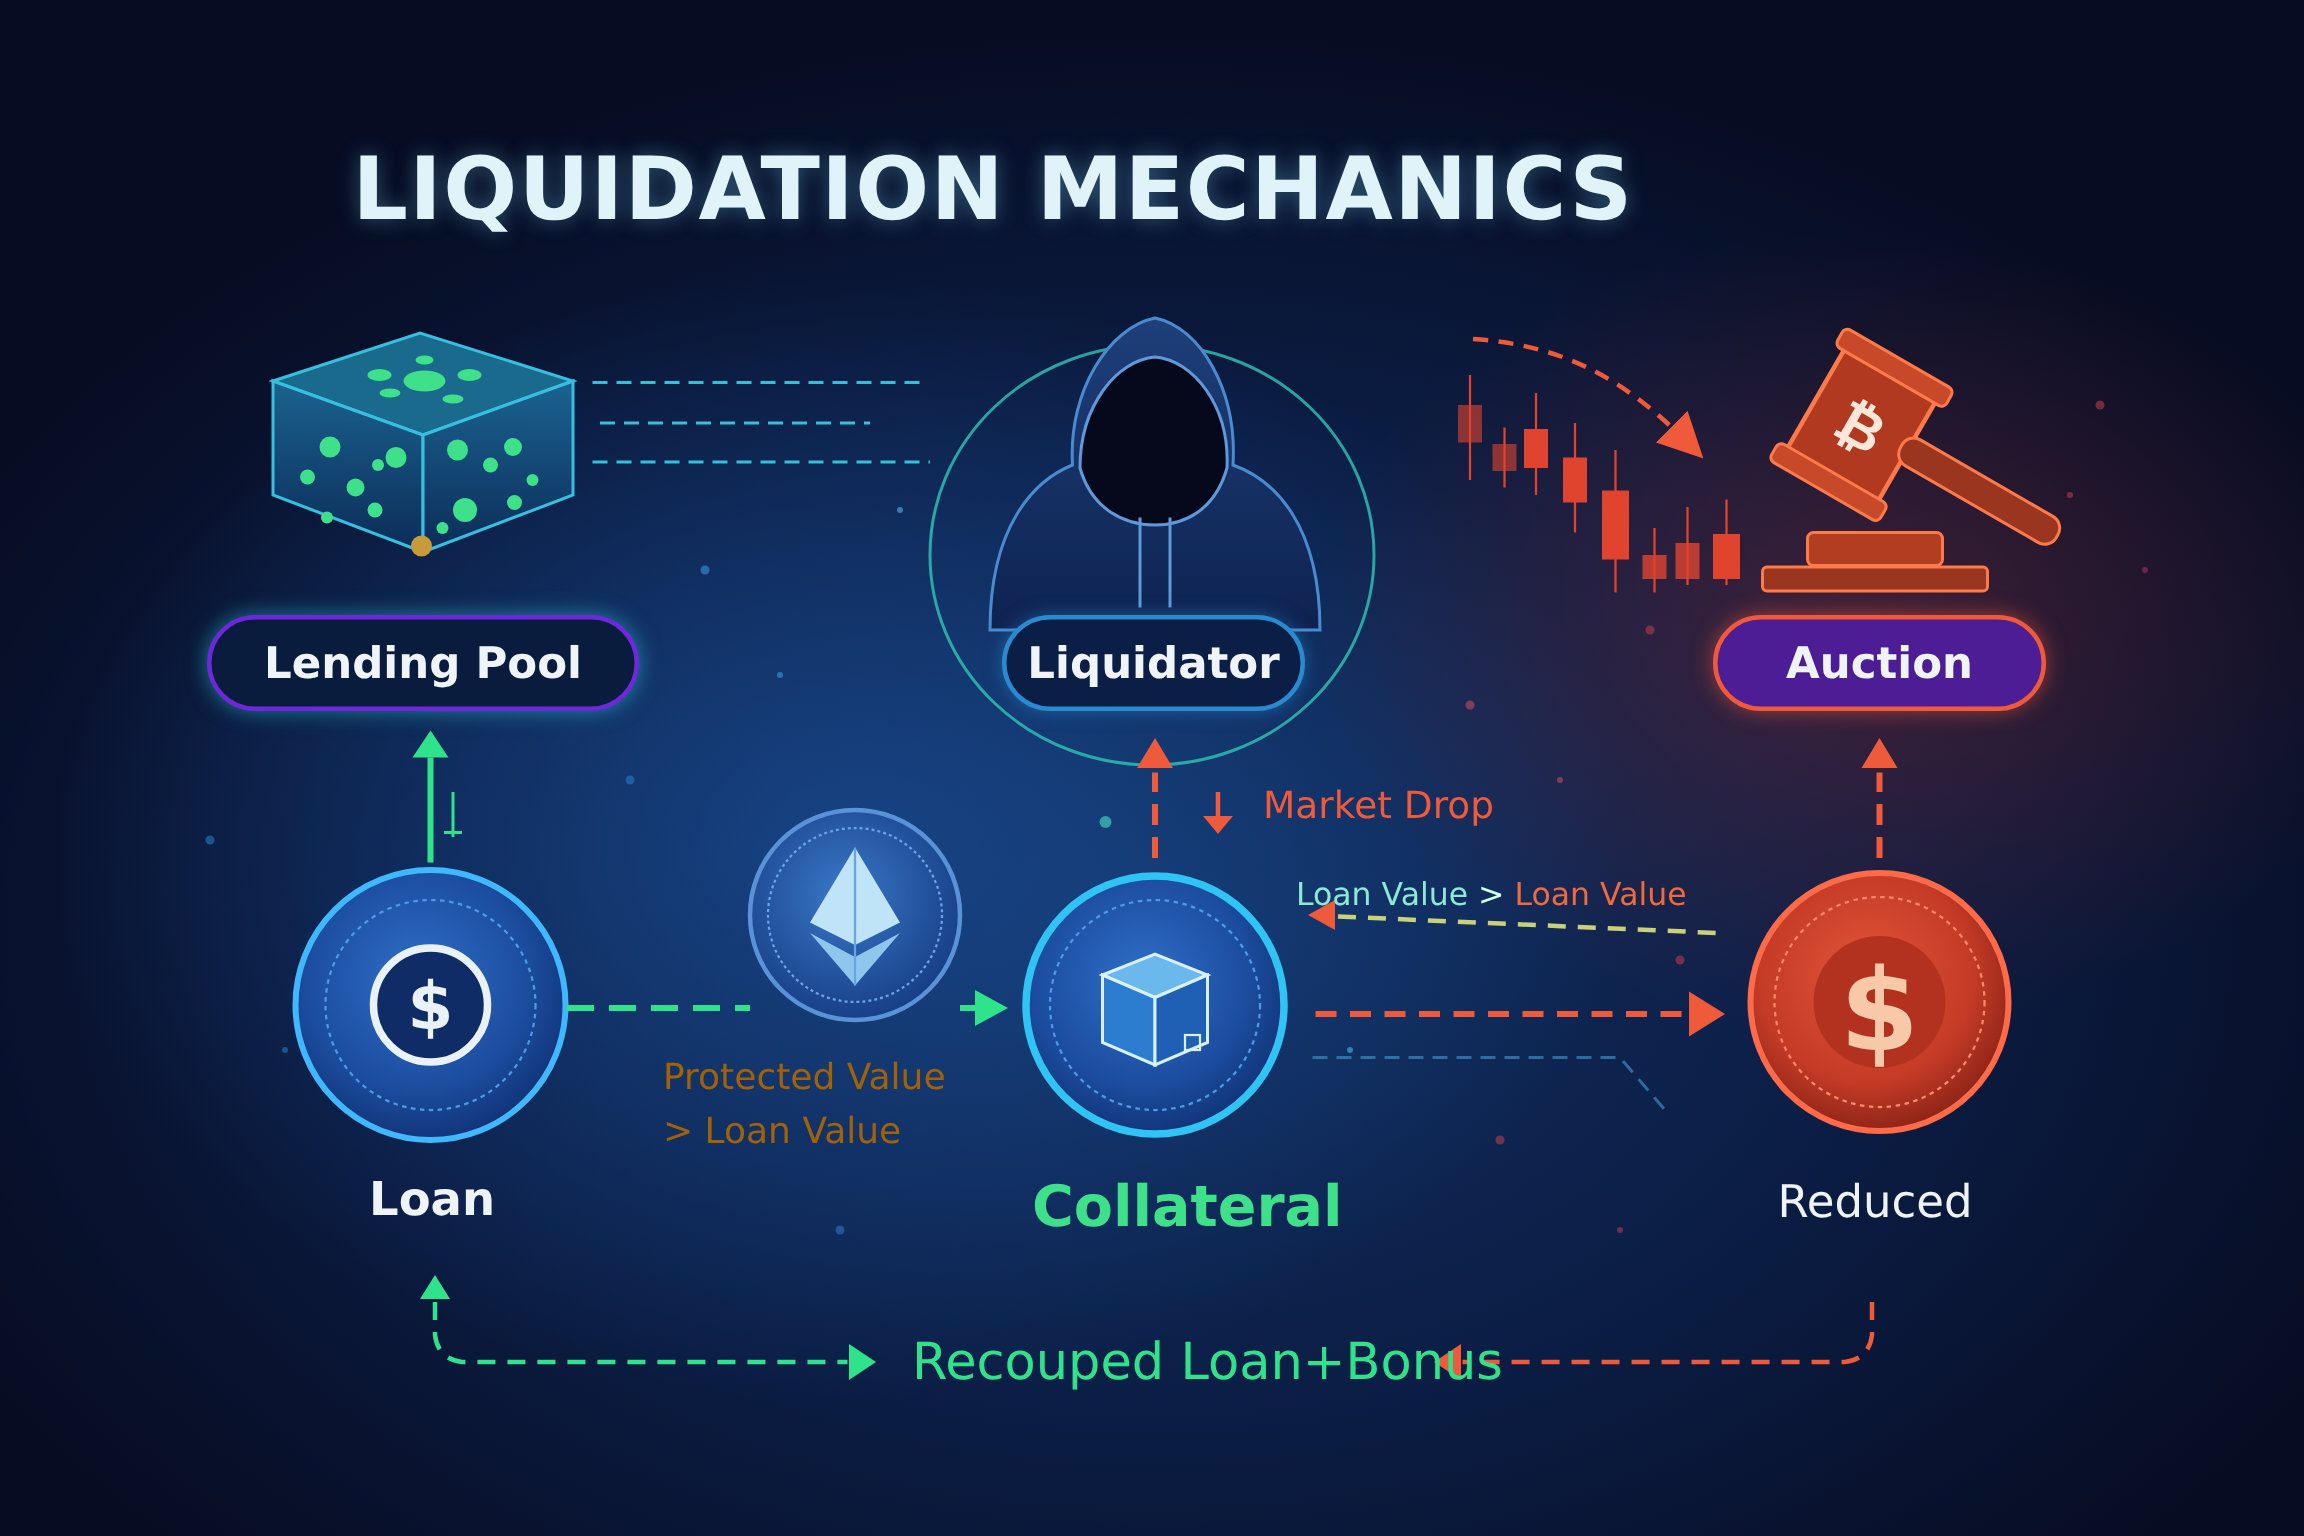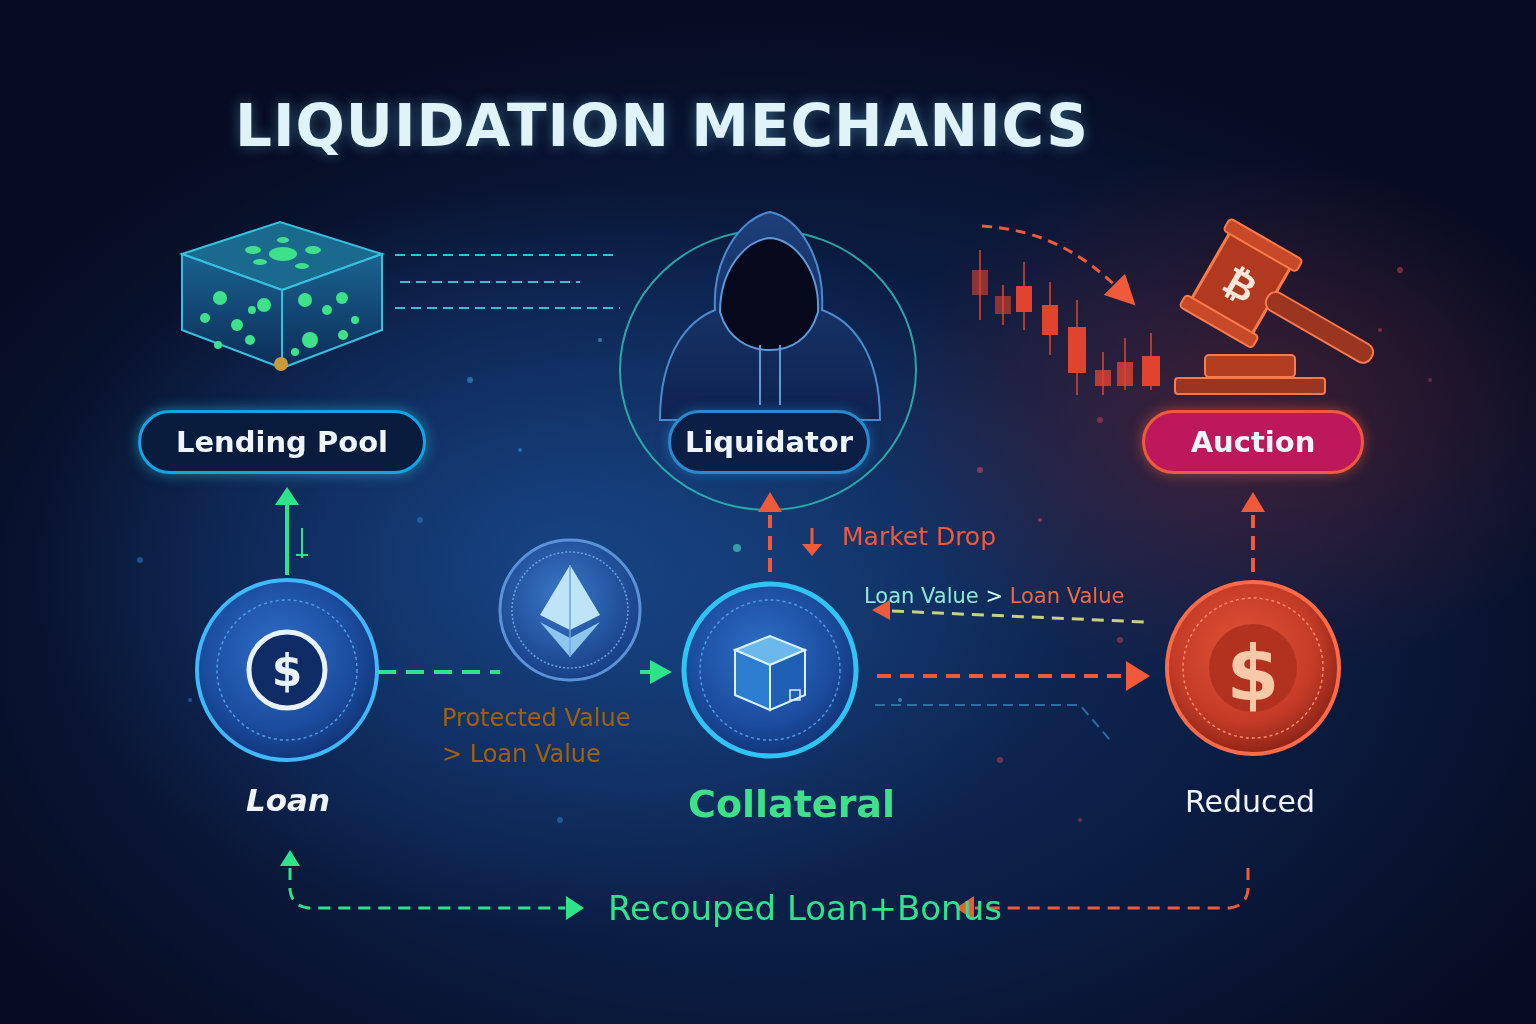--- a/index.html
+++ b/index.html
@@ -9,28 +9,28 @@
       radial-gradient(ellipse 520px 380px at 1240px 420px, rgba(150,40,40,0.38), rgba(0,0,0,0) 70%),
       radial-gradient(ellipse 700px 500px at 560px 560px, rgba(30,90,170,0.55), rgba(0,0,0,0) 75%),
       radial-gradient(ellipse 900px 600px at 768px 620px, #113062 0%, #0b1d44 55%, #070c22 100%);
   }
   .abs{position:absolute;}
   svg.layer{position:absolute;left:0;top:0;}
   .title{left:0;top:92px;width:1324px;text-align:center;font-size:58px;font-weight:bold;
     color:#dff3f8;letter-spacing:1px;text-shadow:0 0 14px rgba(120,220,255,0.35);}
   .pill{position:absolute;height:64px;border-radius:34px;display:flex;align-items:center;justify-content:center;
     font-size:29px;font-weight:bold;color:#eef4fa;box-sizing:border-box;}
-  .pill-pool{left:138px;top:410px;width:288px;border:3px solid #0ea5e9;background:#0a1c3e;
+  .pill-pool{left:138px;top:410px;width:288px;border:3px solid #6d28d9;background:#0a1c3e;
     box-shadow:0 0 14px rgba(46,199,216,0.55);}
   .pill-liq{left:668px;top:410px;width:202px;border:3px solid #2a8ad0;background:#0b1e45;
     box-shadow:0 0 12px rgba(42,138,208,0.5);text-align:center;}
-  .pill-auc{left:1142px;top:410px;width:222px;border:3px solid #ef5a3a;background:#be185d;
+  .pill-auc{left:1142px;top:410px;width:222px;border:3px solid #ef5a3a;background:#4c1d95;
     box-shadow:0 0 14px rgba(239,90,58,0.55);}
   .label{position:absolute;white-space:nowrap;}
-  .lbl-loan{left:246px;top:782px;font-size:31px;font-weight:bold;color:#eef3f8;font-style:italic;}
+  .lbl-loan{left:246px;top:782px;font-size:31px;font-weight:bold;color:#eef3f8;}
   .lbl-coll{left:688px;top:782px;font-size:38px;font-weight:bold;color:#3ee08a;}
   .lbl-reduced{left:1130px;top:782px;width:240px;text-align:center;font-size:30px;color:#eef3f8;line-height:40px;}
   .lbl-prot{left:442px;top:700px;font-size:24px;color:#a16207;line-height:36px;}
   .lbl-market{left:842px;top:522px;font-size:25px;color:#ef5a3a;}
   .lbl-lv{left:864px;top:584px;font-size:21px;}
   .lv-a{color:#8fe8d6;}
   .lv-op{color:#cfe;}
   .lv-b{color:#ef6a3e;}
   .lbl-recoup{left:608px;top:888px;font-size:34px;color:#2fe38b;}
 </style>

